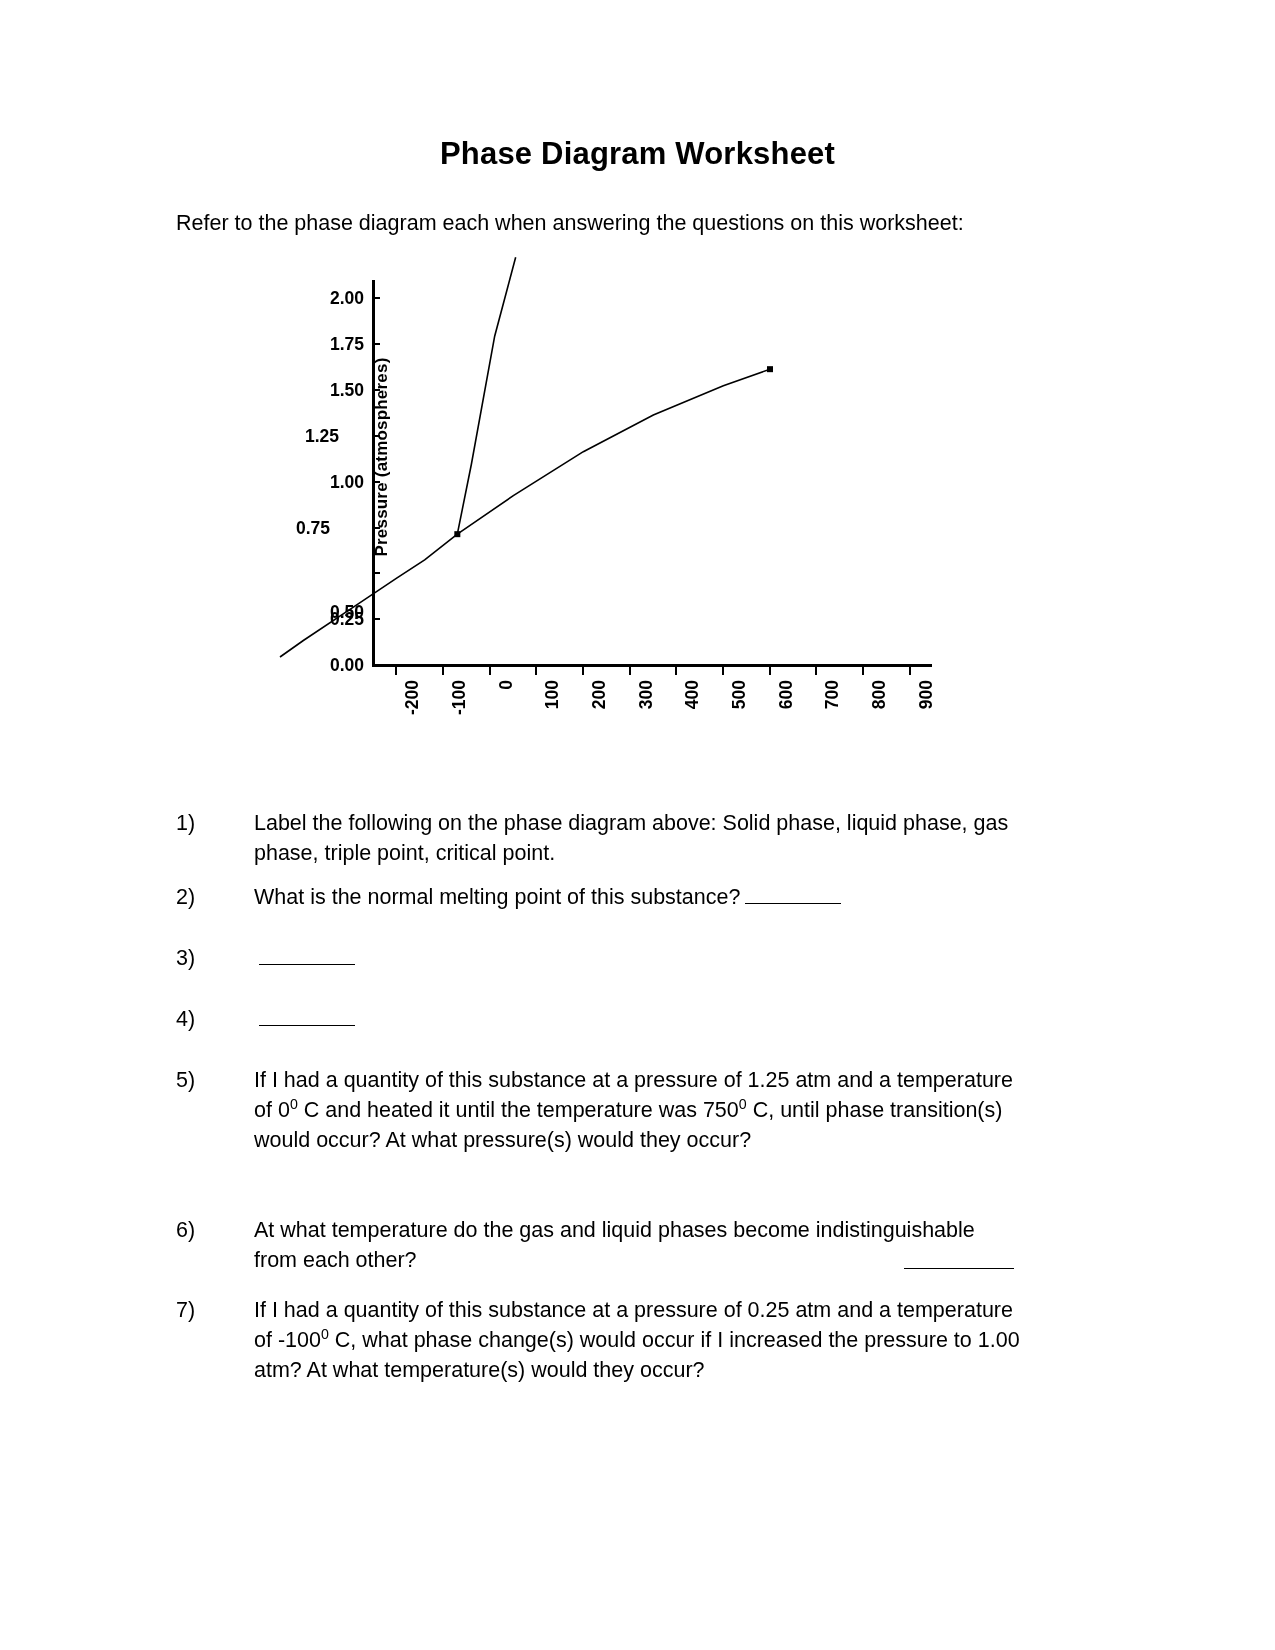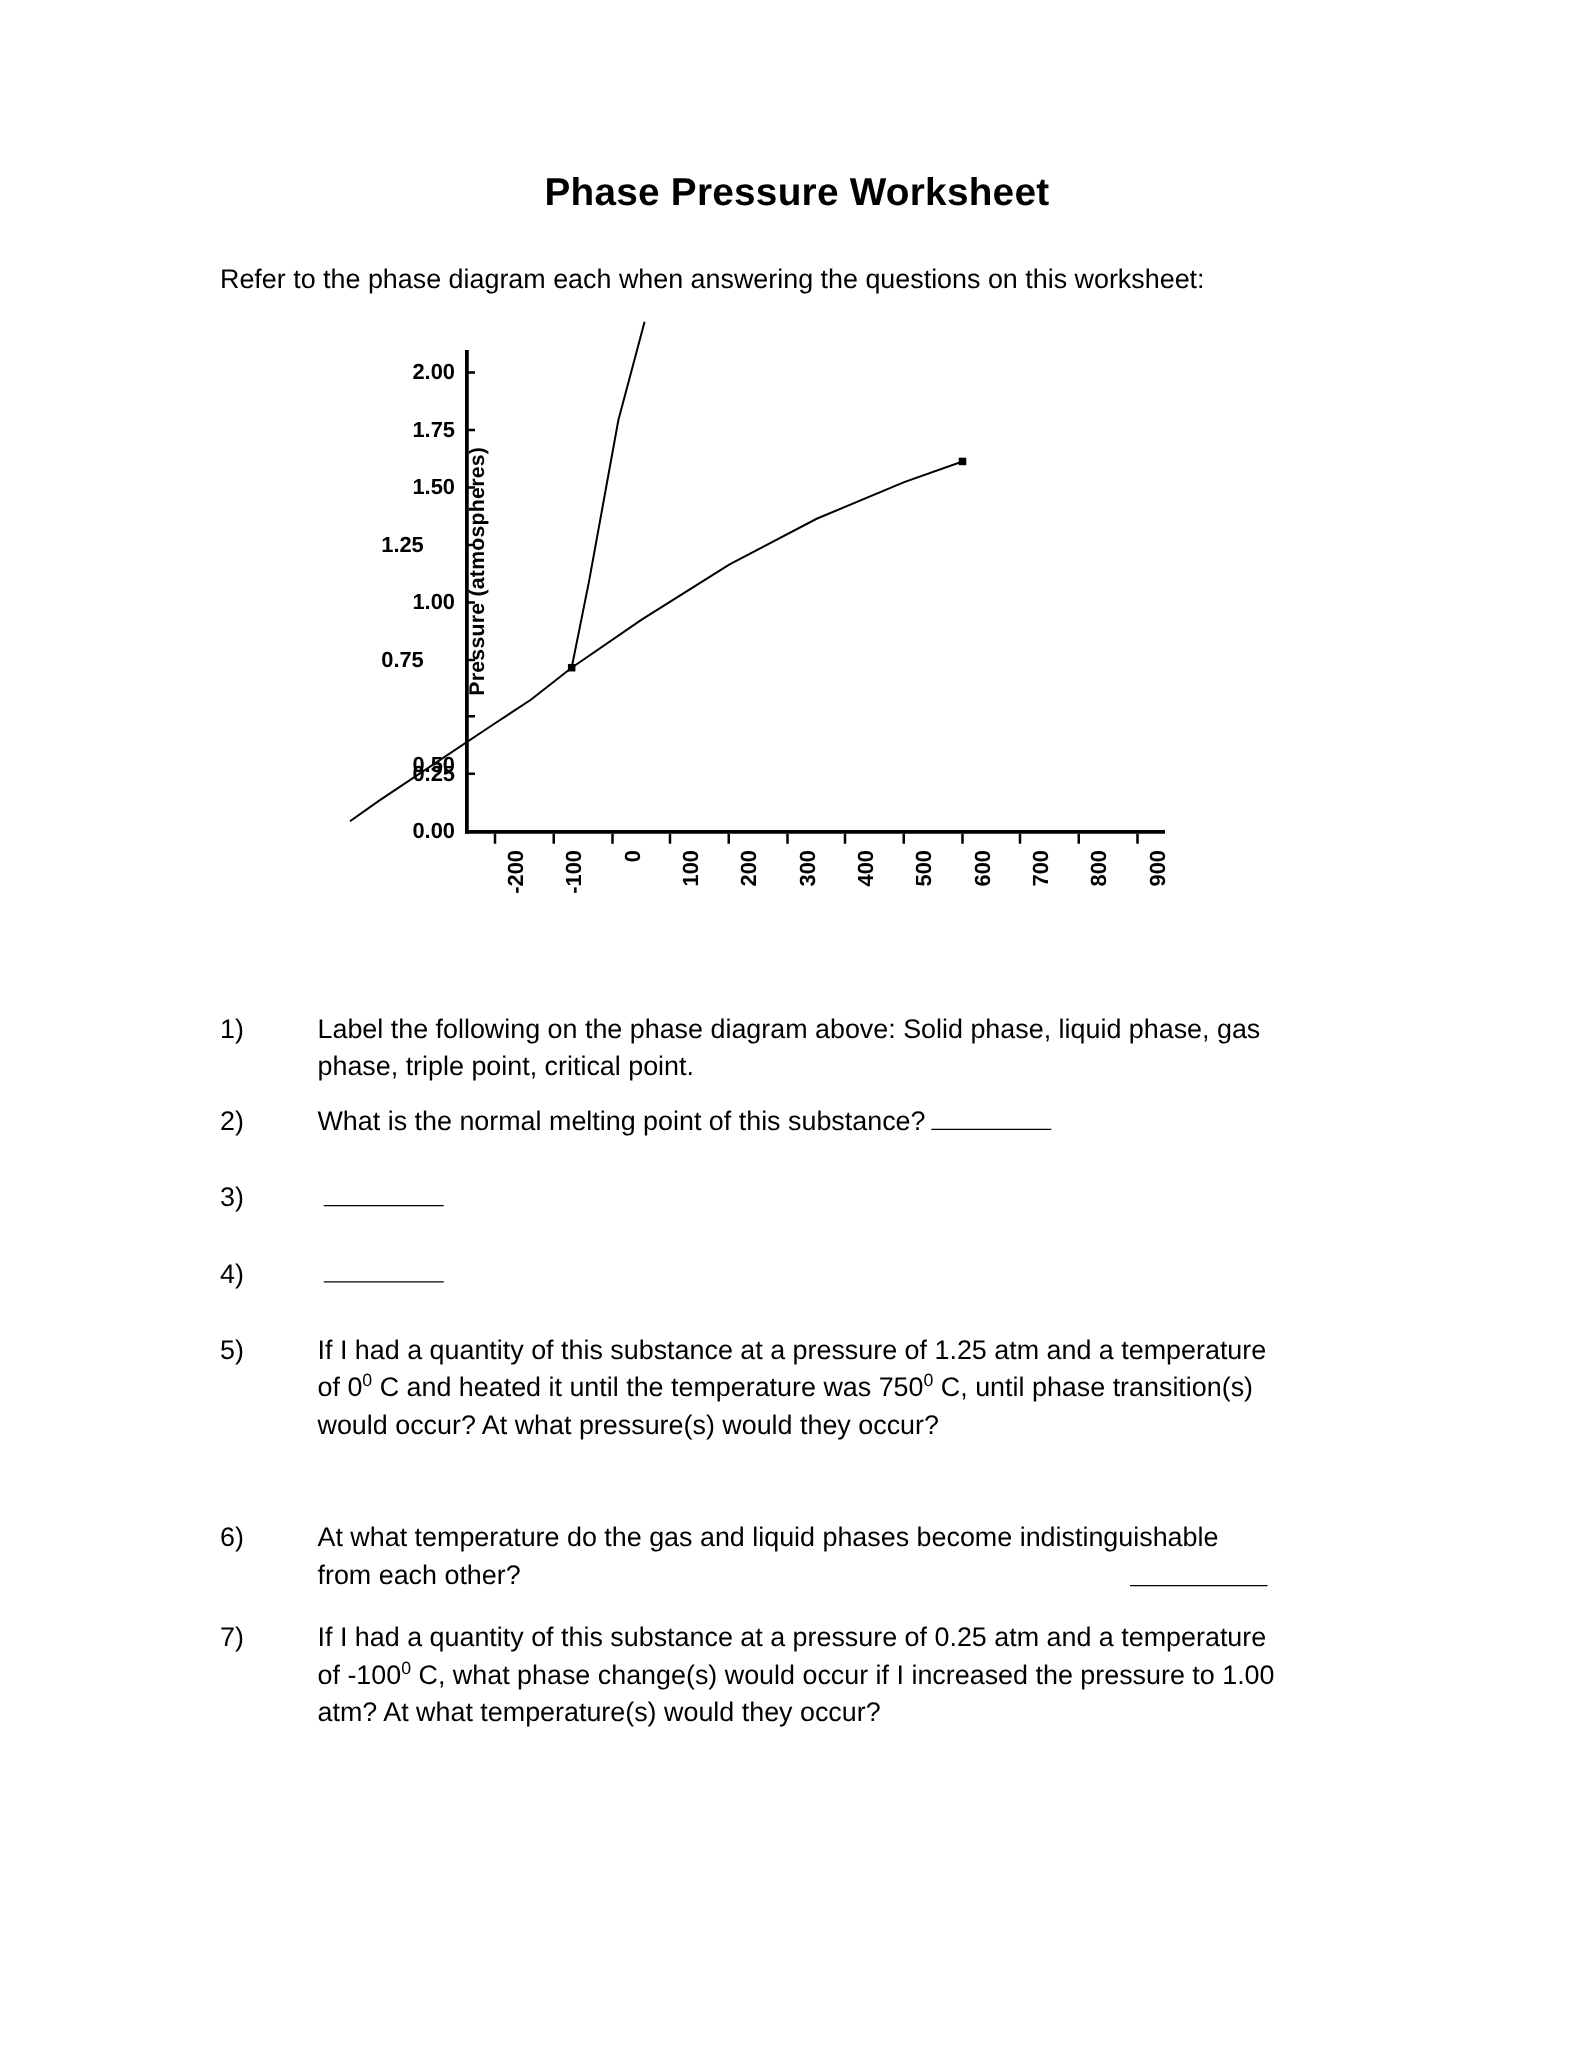--- a/index.html
+++ b/index.html
@@ -163,40 +163,40 @@
     font-size: 0.66em;
     vertical-align: super;
     line-height: 0;
   }
 </style>
 </head>
 <body>
 
 <div class="page">
 
-  <div class="title">Phase Pressure Worksheet</div>
+  <div class="title">Phase Diagram Worksheet</div>
 
   <div class="intro">Refer to the phase diagram each when answering the questions on this worksheet:</div>
 
   <div class="chart-wrap">
 
     <div class="ylabel">Pressure (atmospheres)</div>
 
     <div class="axis-v"></div>
     <div class="axis-h"></div>
 
     <div id="ytick-layer">
         <div class="ytick-mark" style="top: 393px;"></div>
         <div class="ytick-label" style="top: 393px; left: 0px; right: auto; width: 84px; text-align: right; margin-right: 0px;">0.00</div>
         <div class="ytick-mark" style="top: 347.167px;"></div>
         <div class="ytick-label" style="top: 347.167px; left: 0px; right: auto; width: 84px; text-align: right; margin-right: 0px;">0.25</div>
         <div class="ytick-mark" style="top: 301.333px;"></div>
         <div class="ytick-label" style="top: 301.333px; left: 0px; right: auto; width: 84px; text-align: right; margin-right: 0px; margin-top: 39px;">0.50</div>
         <div class="ytick-mark" style="top: 255.5px;"></div>
-        <div class="ytick-label" style="top: 255.5px; left: 0px; right: auto; width: 84px; text-align: center; margin-right: 13px;">0.75</div>
+        <div class="ytick-label" style="top: 255.5px; left: 16px; right: auto; width: 84px; text-align: left; margin-right: 13px;">0.75</div>
         <div class="ytick-mark" style="top: 209.667px;"></div>
         <div class="ytick-label" style="top: 209.667px; left: 0px; right: auto; width: 84px; text-align: right; margin-right: 0px;">1.00</div>
         <div class="ytick-mark" style="top: 163.833px;"></div>
         <div class="ytick-label" style="top: 163.833px; left: 0px; right: auto; width: 84px; text-align: center; margin-right: 0px;">1.25</div>
         <div class="ytick-mark" style="top: 118px;"></div>
         <div class="ytick-label" style="top: 118px; left: 0px; right: auto; width: 84px; text-align: right; margin-right: 0px;">1.50</div>
         <div class="ytick-mark" style="top: 72.1667px;"></div>
         <div class="ytick-label" style="top: 72.1667px; left: 0px; right: auto; width: 84px; text-align: right; margin-right: 0px;">1.75</div>
         <div class="ytick-mark" style="top: 26.3333px;"></div>
         <div class="ytick-label" style="top: 26.3333px; left: 0px; right: auto; width: 84px; text-align: right; margin-right: 0px;">2.00</div>

